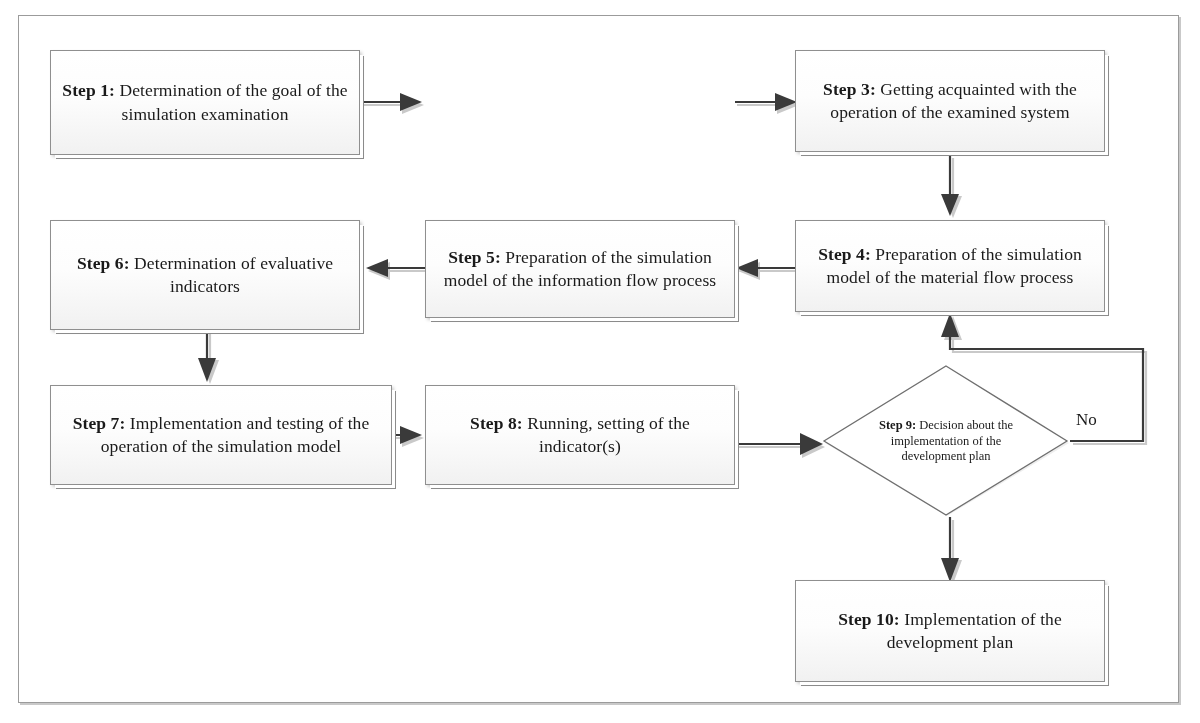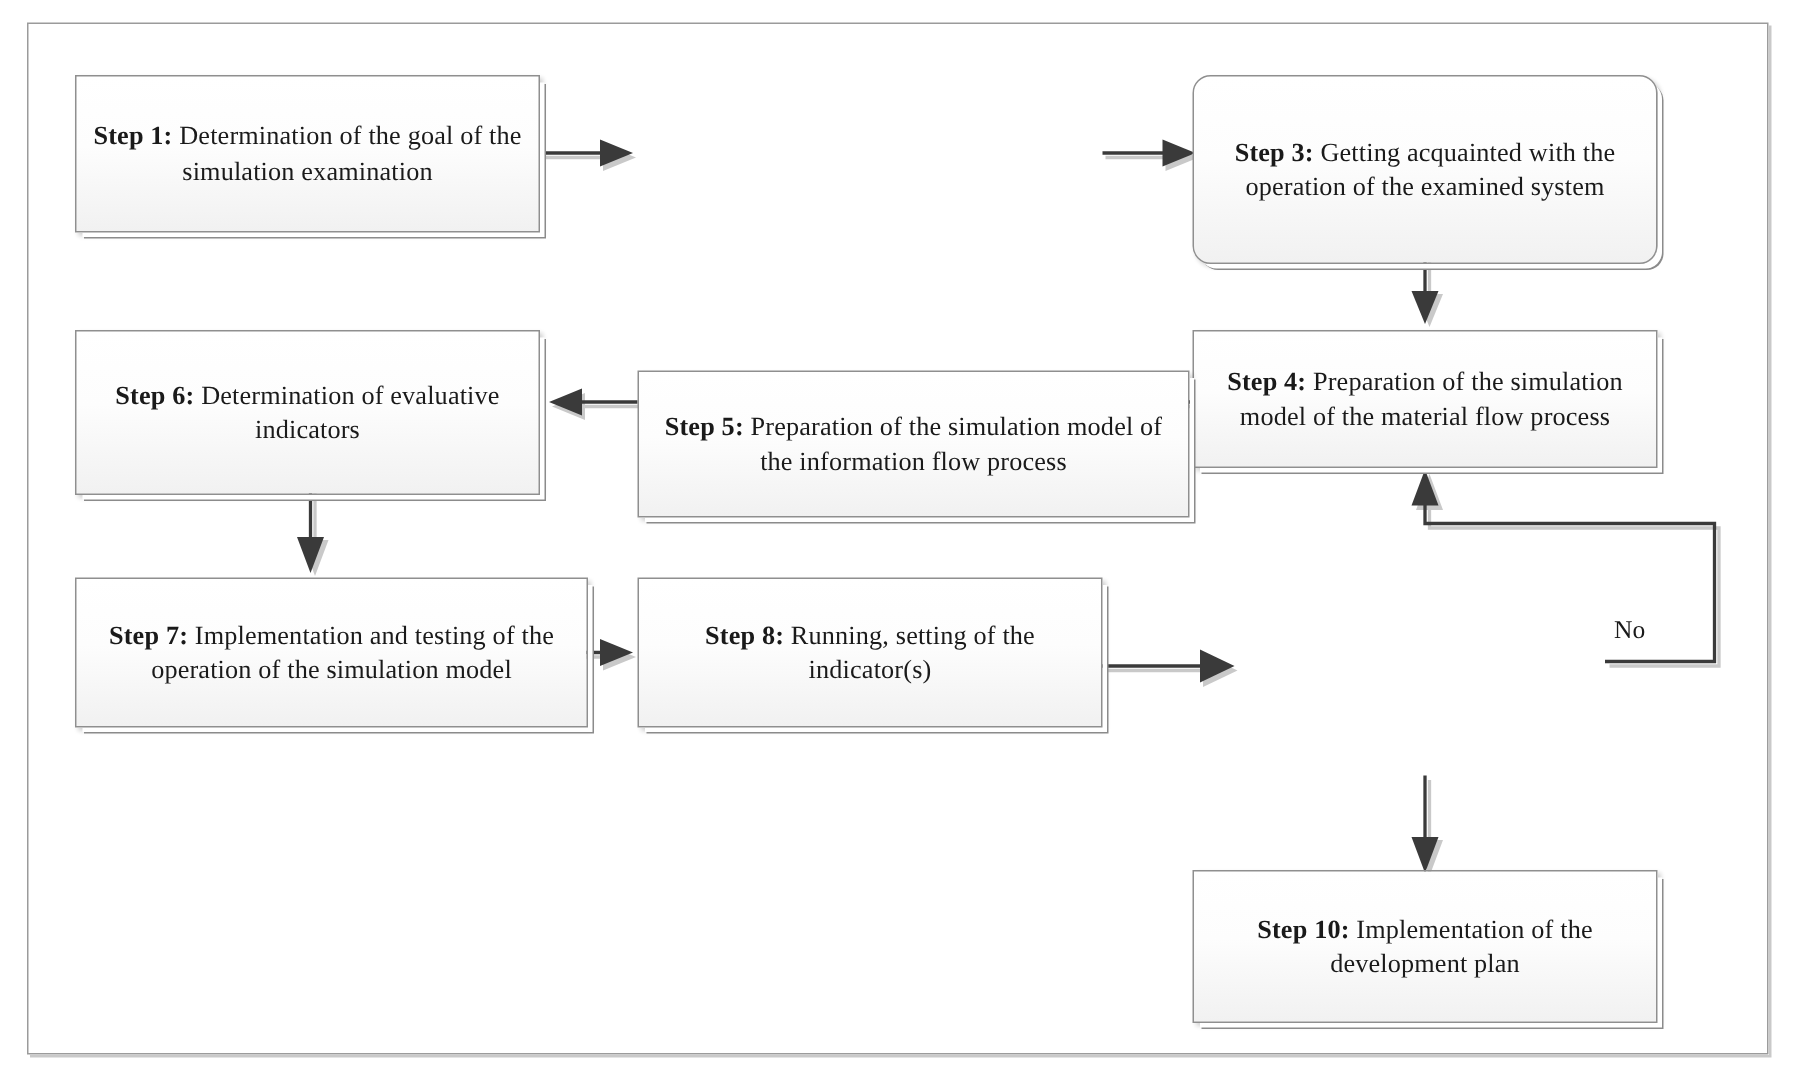--- a/index.html
+++ b/index.html
@@ -181,44 +181,51 @@
       <path class="edge-line" d="M 950 517 L 950 560"></path>
       <polygon class="arrow-head" points="941,558 959,558 950,582"></polygon>
     </g>
   </svg>
 
   <div class="node" id="node-step1" style="left:50px; top:50px; width:310px; height:105px;">
     <div class="txt"><b>Step 1:</b><span> Determination of the goal of the simulation examination</span></div>
   </div>
 
 
-  <div class="node" id="node-step3" style="left:795px; top:50px; width:310px; height:126px;border-radius:12px;">
+  <div class="node" id="node-step3" style="left:795px; top:50px; width:310px; height:102px;">
     <div class="txt"><b>Step 3:</b><span> Getting acquainted with the operation of the examined system</span></div>
   </div>
 
   <div class="node" id="node-step4" style="left:795px; top:220px; width:310px; height:92px;">
     <div class="txt"><b>Step 4:</b><span> Preparation of the simulation model of the material flow process</span></div>
   </div>
 
-  <div class="node" id="node-step5" style="left:425px; top:220px; width:368px; height:98px;margin-top:27px;">
+  <div class="node" id="node-step5" style="left:425px; top:220px; width:310px; height:98px;">
     <div class="txt"><b>Step 5:</b><span> Preparation of the simulation model of the information flow process</span></div>
   </div>
 
   <div class="node" id="node-step6" style="left:50px; top:220px; width:310px; height:110px;">
     <div class="txt"><b>Step 6:</b><span> Determination of evaluative indicators</span></div>
   </div>
 
   <div class="node" id="node-step7" style="left:50px; top:385px; width:342px; height:100px;">
     <div class="txt"><b>Step 7:</b><span> Implementation and testing of the operation of the simulation model</span></div>
   </div>
 
   <div class="node" id="node-step8" style="left:425px; top:385px; width:310px; height:100px;">
     <div class="txt"><b>Step 8:</b><span> Running, setting of the indicator(s)</span></div>
   </div>
 
+  <div id="node-step9">
+    <svg class="diamond-shape" viewBox="0 0 248 152" preserveAspectRatio="none">
+      <polygon points="125,5 247,78 125,151 3,78" fill="#e8e8e8" stroke="none" opacity="0.75"></polygon>
+      <polygon points="124,1 245,76 124,150 2,76" fill="#ffffff" stroke="#6f6f6f" stroke-width="1.3"></polygon>
+    </svg>
+    <div class="diamond-label"><b>Step 9:</b><span> Decision about the implementation of the development plan</span></div>
+  </div>
 
   <div class="node" id="node-step10" style="left:795px; top:580px; width:310px; height:102px;justify-content:center;">
     <div class="txt"><b>Step 10:</b><span> Implementation of the development plan</span></div>
   </div>
 
   <div class="edge-label" id="label-no" style="left:1076px; top:410px;">No</div>
 
 </div>
 
 </body></html>

